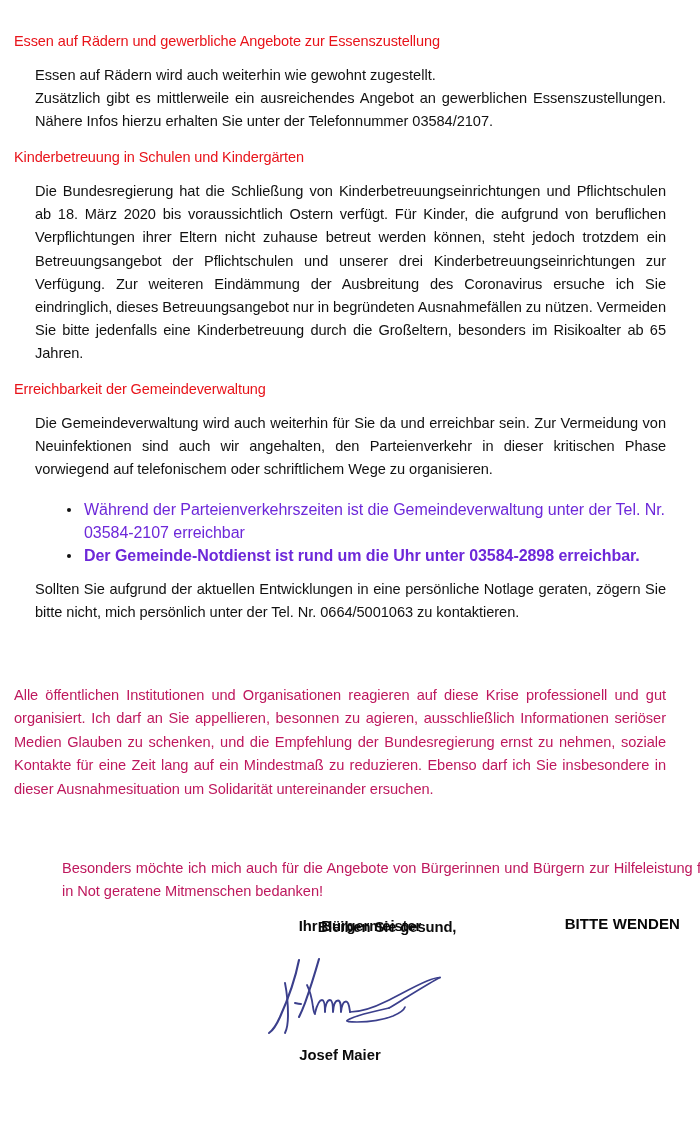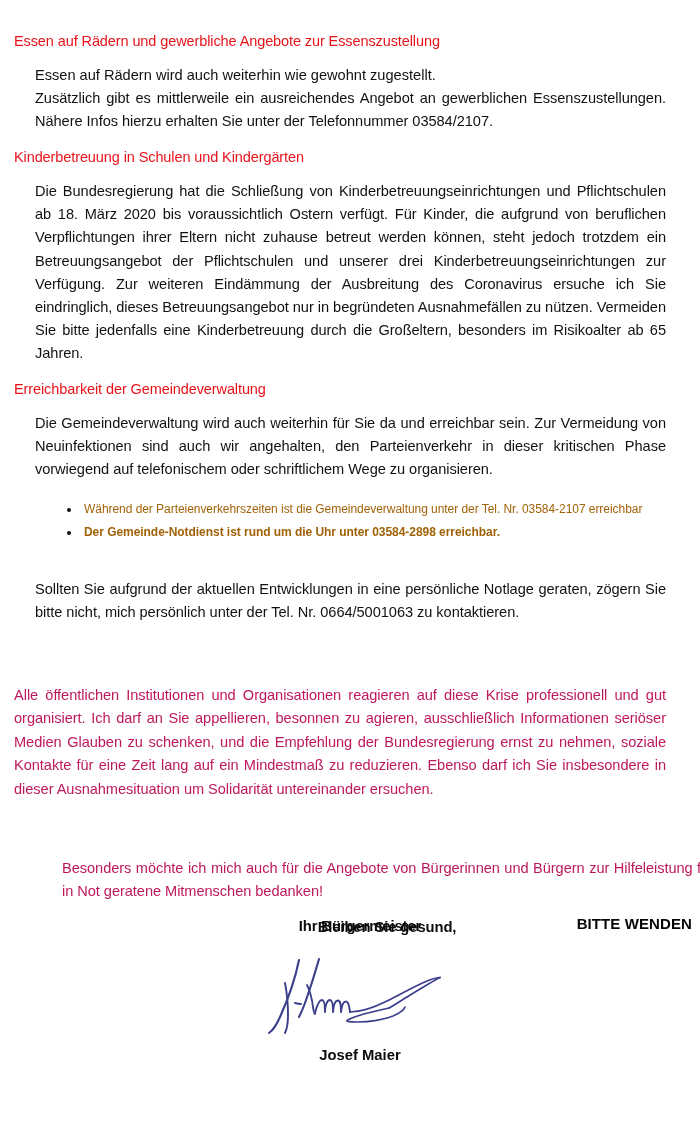--- a/index.html
+++ b/index.html
@@ -76,25 +76,25 @@
     position: absolute;
     left: 67px;
     width: 598px;
     margin: 0;
     padding: 0;
     list-style: none;
   }
   .bullet-item {
     position: relative;
     padding-left: 17px;
-    font-size: 12px;
+    font-size: 16px;
     line-height: 23.2px;
     text-align: justify;
     text-justify: inter-word;
-    color: #a16207;
+    color: #6d28d9;
     letter-spacing: -0.05px;
   }
   .bullet-item + .bullet-item {
     margin-top: 0px;
     font-weight: bold;
   }
   .bullet-dot {
     position: absolute;
     left: 0;
     top: 9.5px;
@@ -130,21 +130,21 @@
     position: absolute;
     left: 255px;
     top: 955px;
     width: 200px;
     height: 85px;
   }
   .signature-wrap svg { display: block; }
 
   .footer-note {
     position: absolute;
-    right: 8px;
+    right: 20px;
     bottom: 10px;
     font-size: 15px;
     font-weight: bold;
     letter-spacing: 0.1px;
     color: #070707;
     white-space: nowrap;
   }
 </style>
 </head>
 <body>
@@ -205,17 +205,17 @@
 
         <path d="M95 57 C105 57, 118 53, 132 46 C146 39, 160 31, 172 26 C178 23.5, 182 22.5, 185 22.5" stroke-width="1.7"></path>
         <path d="M185 22.5 C178 26, 165 34, 152 42 C144 47, 138 51, 134 53" stroke-width="1.8"></path>
 
         <path d="M134 53 C123 55.5, 112 58, 104 60.5 C97 62.8, 93 64.5, 92 65.5
                  C91 66.5, 94 67, 102 67 C114 67, 128 65, 138 61 C145 58, 149 55, 150 52" stroke-width="1.7"></path>
       </g>
     </svg>
   </div>
 
-  <div class="sign-name" style="top:1047px;padding-left:20px;">Josef Maier</div>
+  <div class="sign-name" style="top:1047px;">Josef Maier</div>
 
   <div class="footer-note">BITTE WENDEN</div>
 
 </div>
 
 </body></html>

